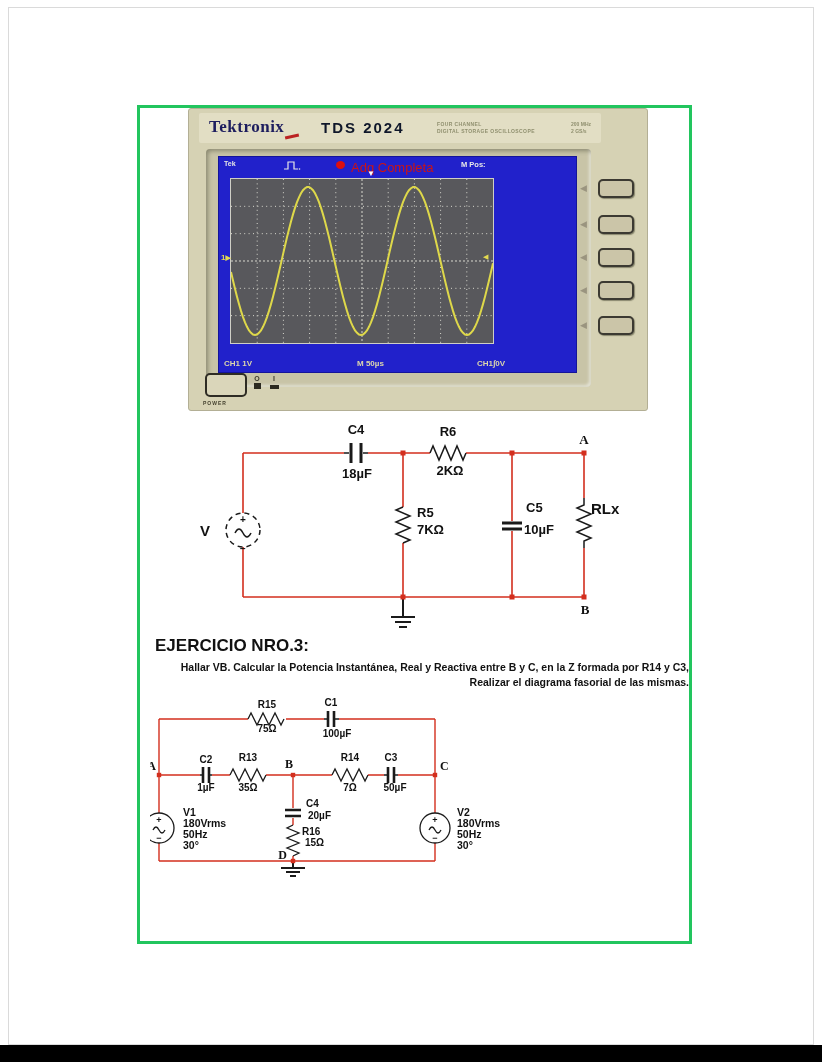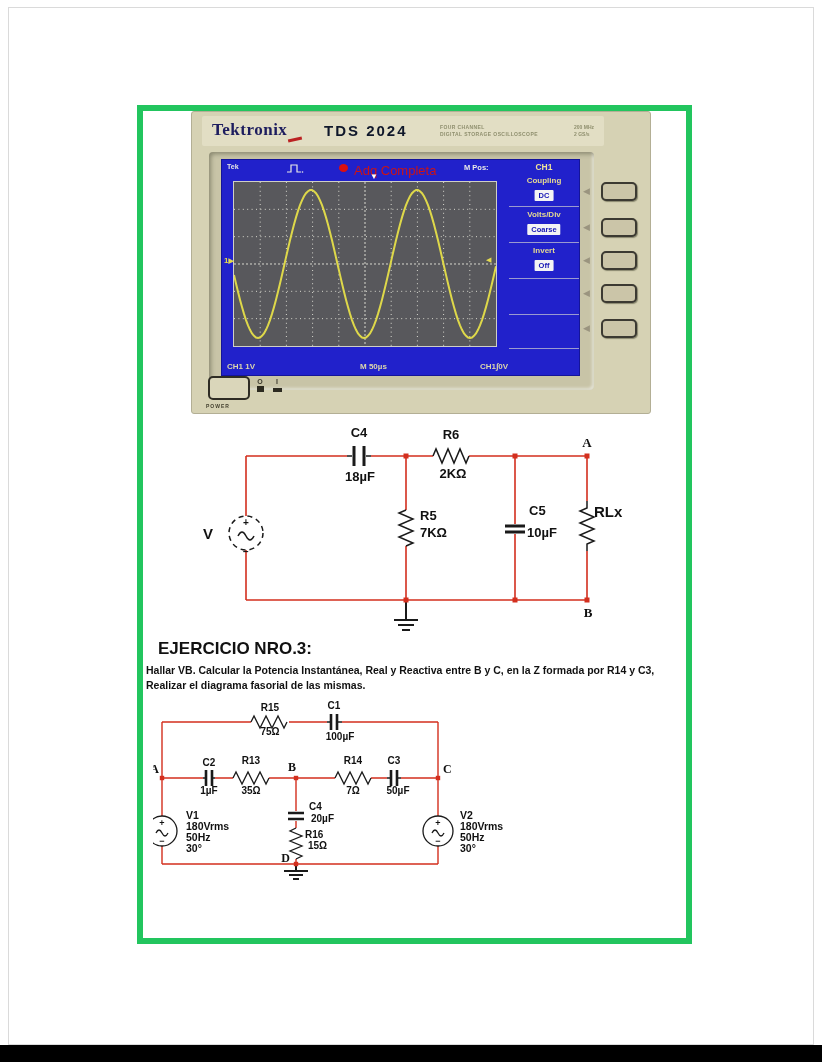--- a/index.html
+++ b/index.html
@@ -1,21 +1,21 @@
 <!DOCTYPE html>
 <html><head>
 <meta charset="utf-8">
 <style>
   html,body{margin:0;padding:0;background:#fff;}
   .canvas{position:relative;width:822px;height:1062px;background:#ffffff;overflow:hidden;
           font-family:"Liberation Sans",sans-serif;color:#111;}
   .page-edge{position:absolute;left:8px;top:7px;width:804px;height:1036px;border:1px solid #dadada;}
   .bottom-strip{position:absolute;left:0;top:1045px;width:822px;height:17px;background:#000;}
 
-  .frame{position:absolute;left:137px;top:105px;width:555px;height:839px;border:6px solid #22c55e;
+  .frame{position:absolute;left:137px;top:105px;width:555px;height:839px;border:3px solid #22c55e;
          box-sizing:border-box;background:#fff;}
 
   
   .scope{position:absolute;left:48px;top:0px;width:460px;height:303px;background:#d6d2b4;
          border:1px solid #b3af95;border-radius:3px;box-sizing:border-box;}
   .scope-header{position:absolute;left:10px;top:4px;width:402px;height:30px;background:#e2dec4;border-radius:2px;}
   .tek-logo{position:absolute;left:10px;top:4px;font-family:"Liberation Serif",serif;font-weight:bold;
             font-size:17px;color:#1d1d5e;letter-spacing:.5px;}
   .tek-swoosh{position:absolute;left:86px;top:22px;width:14px;height:3px;background:#b22;transform:rotate(-12deg);}
   .tds-model{position:absolute;left:122px;top:6px;font-size:15px;font-weight:bold;color:#0f172a;letter-spacing:2px;}
@@ -75,21 +75,21 @@
   .c-big{font-family:"Liberation Sans",sans-serif;font-weight:bold;font-size:15px;fill:#111;}
   .c-node{font-family:"Liberation Serif",serif;font-weight:bold;font-size:13px;fill:#111;}
   .c-lbl2{font-family:"Liberation Sans",sans-serif;font-weight:bold;font-size:10px;fill:#111;}
   .c-src2{font-family:"Liberation Sans",sans-serif;font-weight:bold;font-size:10.5px;fill:#111;}
   .c-node2{font-family:"Liberation Serif",serif;font-weight:bold;font-size:12px;fill:#111;}
   .c-sign{font-family:"Liberation Sans",sans-serif;font-weight:bold;font-size:10px;fill:#111;}
   .c-sign2{font-family:"Liberation Sans",sans-serif;font-weight:bold;font-size:9px;fill:#111;}
 
   
   .ex-head{position:absolute;left:15px;top:528px;font-size:17px;font-weight:bold;}
-  .ex-body{position:absolute;left:3px;top:552px;width:546px;font-size:10.5px;font-weight:bold;line-height:15px;}
+  .ex-body{position:absolute;left:3px;top:552px;width:546px;font-size:10.5px;font-weight:bold;line-height:15px;text-align:right;}
 
   .grade-table{position:absolute;left:0;bottom:0;width:549px;height:43px;display:flex;
                border-top:3px solid #000;background:#c2c2c2;box-sizing:border-box;}
   .grade-cell{border-right:2px solid #000;box-sizing:border-box;padding:3px 0 0 5px;
               font-size:8.5px;font-weight:bold;color:#111;background:#c2c2c2;}
   .grade-cell:last-child{border-right:none;}
   .gc1{width:107px;} .gc2{width:104px;} .gc3{width:128px;} .gc4{flex:1;}
 </style>
 </head>
 <body>
@@ -143,34 +143,20 @@
                   <line x1="0" y1="109.32" x2="262" y2="109.32" stroke="#d8d8cf" stroke-width="1" stroke-dasharray="1,3.4"></line>
                   <line x1="0" y1="136.64999999999998" x2="262" y2="136.64999999999998" stroke="#d8d8cf" stroke-width="1" stroke-dasharray="1,3.4"></line>
                 </g>
               <polyline id="wave-poly" fill="none" stroke="#ded84a" stroke-width="2" points="0,92.9 2,101.5 4,109.8 6,117.7 8,125.1 10,131.9 12,138.1 14,143.4 16,147.8 18,151.4 20,153.9 22,155.5 24,156.0 26,155.5 28,153.9 30,151.4 32,147.8 34,143.4 36,138.1 38,131.9 40,125.1 42,117.7 44,109.8 46,101.5 48,92.9 50,84.2 52,75.4 54,66.8 56,58.3 58,50.2 60,42.5 62,35.4 64,28.9 66,23.2 68,18.3 70,14.3 72,11.2 74,9.2 76,8.1 78,8.1 80,9.2 82,11.2 84,14.3 86,18.3 88,23.2 90,28.9 92,35.4 94,42.5 96,50.2 98,58.3 100,66.8 102,75.4 104,84.2 106,92.9 108,101.5 110,109.8 112,117.7 114,125.1 116,131.9 118,138.1 120,143.4 122,147.8 124,151.4 126,153.9 128,155.5 130,156.0 132,155.5 134,153.9 136,151.4 138,147.8 140,143.4 142,138.1 144,131.9 146,125.1 148,117.7 150,109.8 152,101.5 154,92.9 156,84.2 158,75.4 160,66.8 162,58.3 164,50.2 166,42.5 168,35.4 170,28.9 172,23.2 174,18.3 176,14.3 178,11.2 180,9.2 182,8.1 184,8.1 186,9.2 188,11.2 190,14.3 192,18.3 194,23.2 196,28.9 198,35.4 200,42.5 202,50.2 204,58.3 206,66.8 208,75.4 210,84.2 212,92.9 214,101.5 216,109.8 218,117.7 220,125.1 222,131.9 224,138.1 226,143.4 228,147.8 230,151.4 232,153.9 234,155.5 236,156.0 238,155.5 240,153.9 242,151.4 244,147.8 246,143.4 248,138.1 250,131.9 252,125.1 254,117.7 256,109.8 258,101.5 260,92.9 262,84.2"></polyline>
             </svg>
           </div>
           <span class="mk-left"><span>1</span><span class="arr">▶</span></span>
           <span class="mk-right">◀</span>
           <span class="mk-top">▼</span>
 
-          <div class="menu">
-            <div class="mt">CH1</div>
-            <div class="ml" style="top:16px">Coupling</div>
-            <div class="mv" style="top:30px">DC</div>
-            <div class="div" style="top:46px"></div>
-            <div class="ml" style="top:50px">Volts/Div</div>
-            <div class="mv" style="top:64px">Coarse</div>
-            <div class="div" style="top:82px"></div>
-            <div class="ml" style="top:86px">Invert</div>
-            <div class="mv" style="top:100px">Off</div>
-            <div class="div" style="top:118px"></div>
-            <div class="div" style="top:154px"></div>
-            <div class="div" style="top:188px"></div>
-          </div>
 
           <span class="status-left">CH1 1V</span>
           <span class="status-center">M 50µs</span>
           <span class="status-right">CH1∫0V</span>
         </div>
       </div>
 
       <span class="sbtn-arrow" style="top:74px">◀</span>
       <button class="sbtn" style="top:70px"></button>
       <span class="sbtn-arrow" style="top:110px">◀</span>

